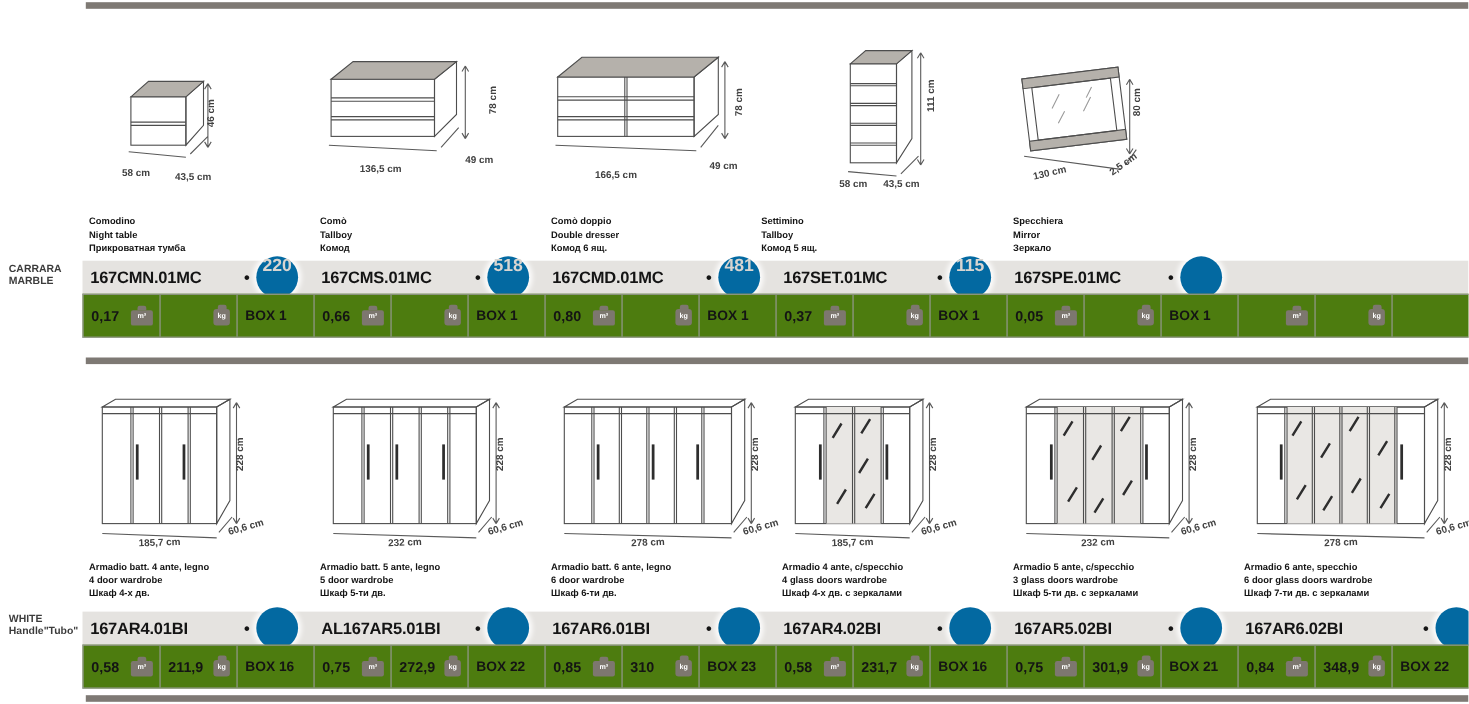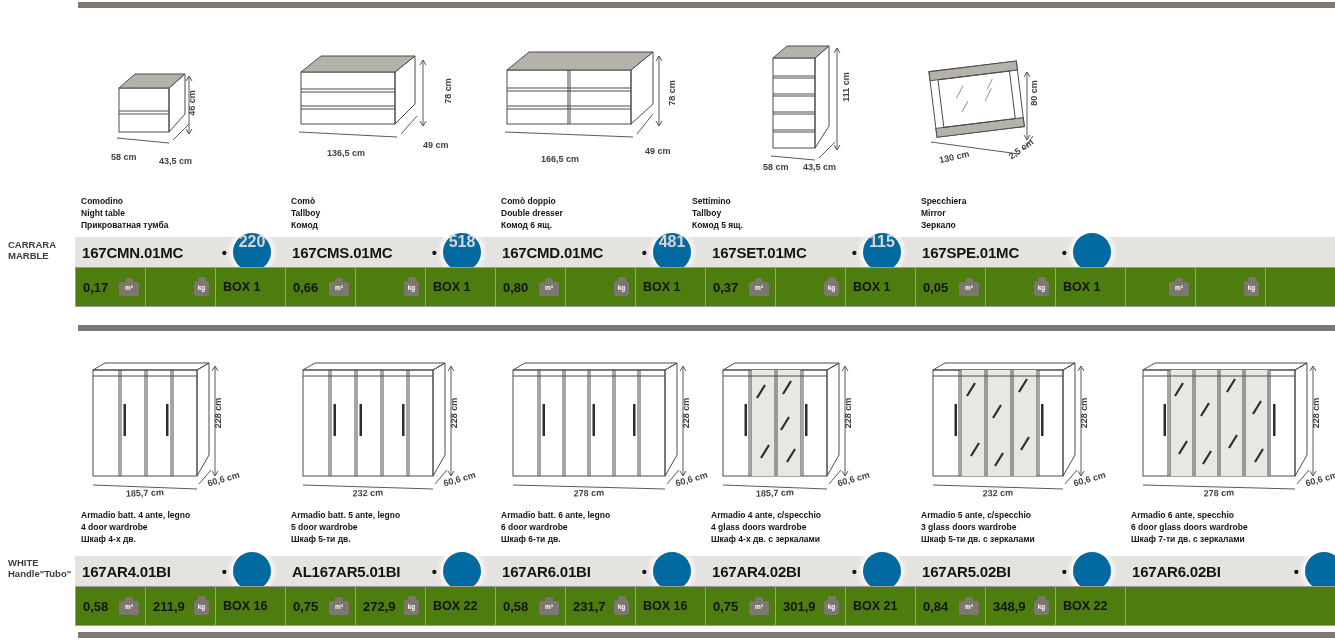--- a/index.html
+++ b/index.html
@@ -571,20 +571,37 @@
         <span class="ico kgi">
           <span>kg</span>
         </span>
       </div>
     <div class="dcell">
         <span class="box">BOX 22</span>
       </div>
   </div>
   <div class="dcol">
     <div class="dcell">
+        <span class="val">0,85</span>
+        <span class="ico">
+          <span>m³</span>
+        </span>
+      </div>
+    <div class="dcell">
+        <span class="val">310</span>
+        <span class="ico kgi">
+          <span>kg</span>
+        </span>
+      </div>
+    <div class="dcell">
+        <span class="box">BOX 23</span>
+      </div>
+  </div>
+  <div class="dcol">
+    <div class="dcell">
         <span class="val">0,58</span>
         <span class="ico">
           <span>m³</span>
         </span>
       </div>
     <div class="dcell">
         <span class="val">231,7</span>
         <span class="ico kgi">
           <span>kg</span>
         </span>

